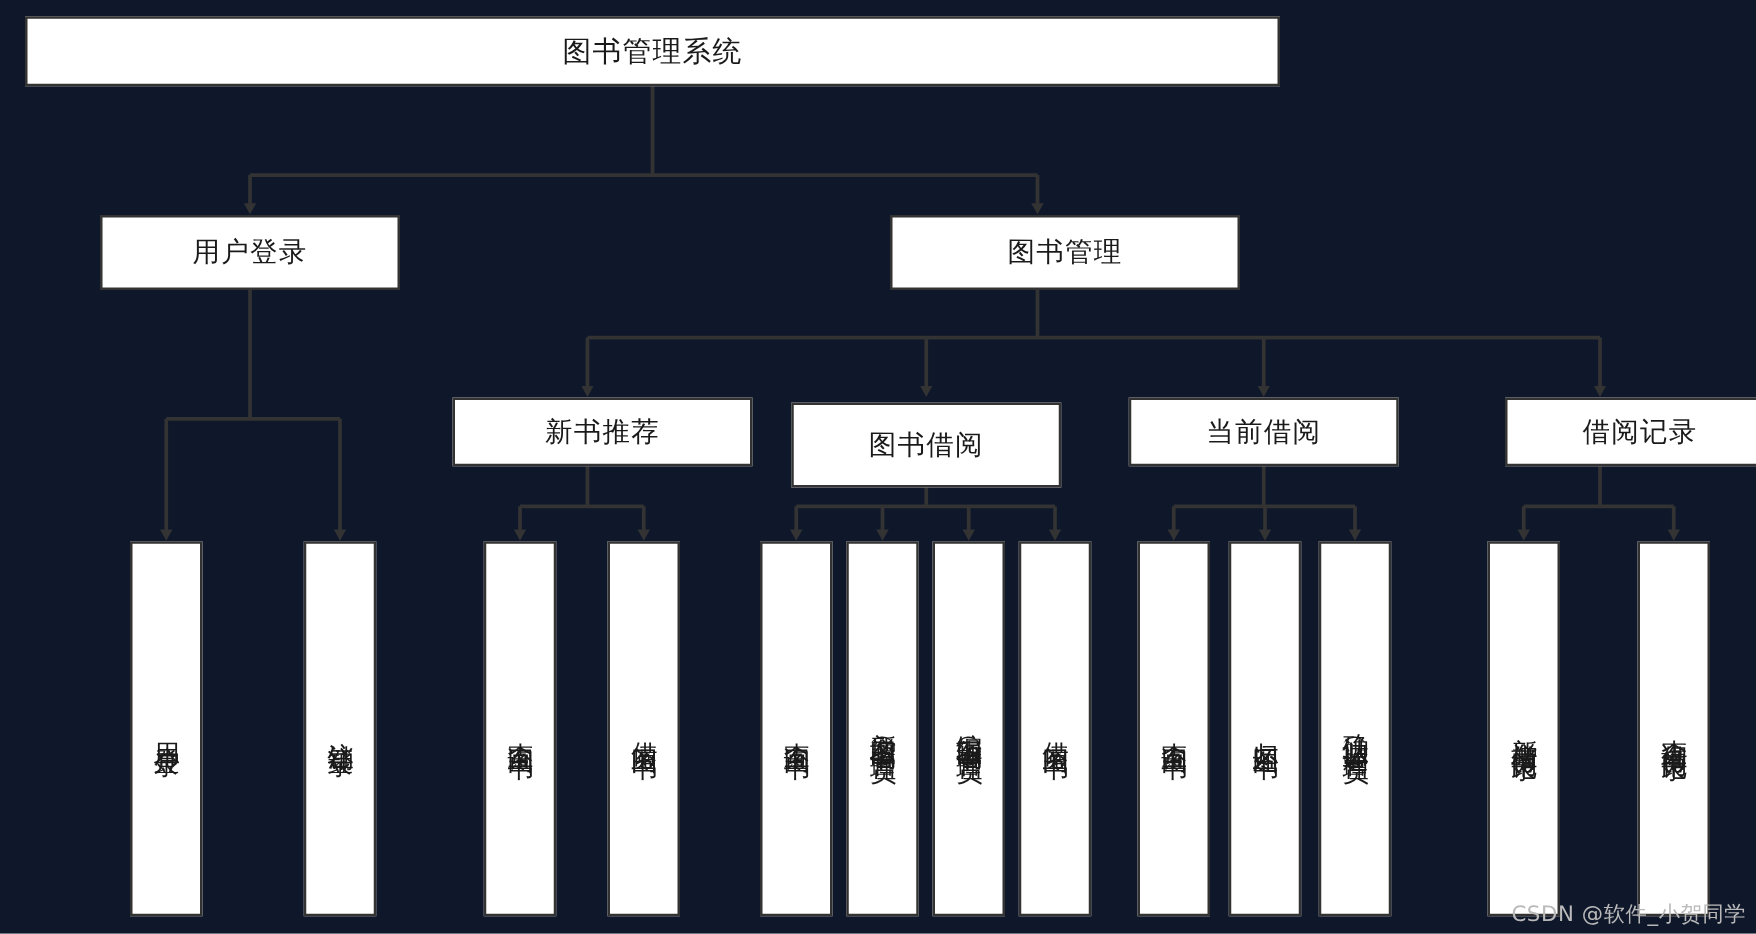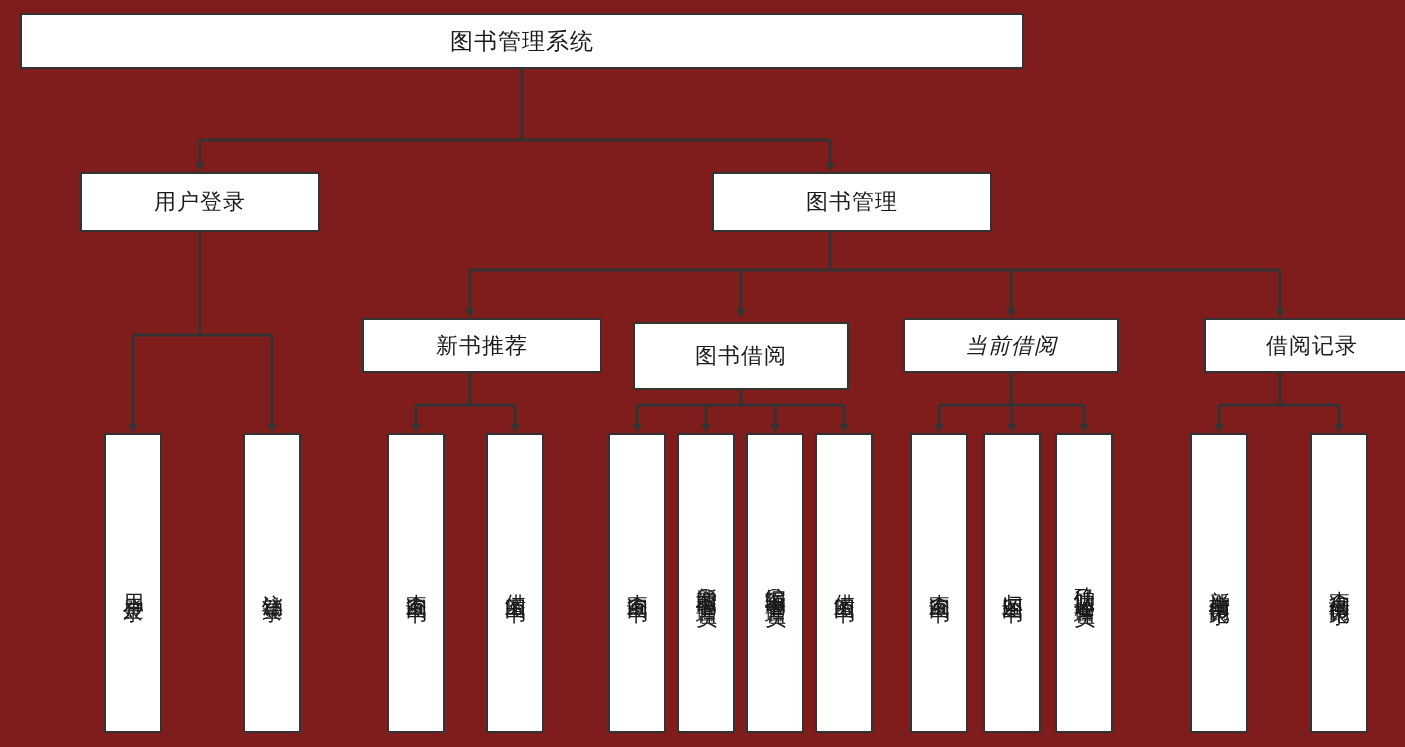--- a/index.html
+++ b/index.html
@@ -7,21 +7,21 @@
     padding: 0;
     background: #ffffff;
   }
   body {
     font-family: "DejaVu Sans", "Liberation Sans", sans-serif;
   }
   #canvas {
     position: relative;
     width: 1405px;
     height: 747px;
-    background: #7f1d1d;
+    background: #0f172a;
     overflow: hidden;
   }
   #wires {
     position: absolute;
     left: 0;
     top: 0;
     width: 1405px;
     height: 747px;
     pointer-events: none;
   }
@@ -121,21 +121,21 @@
   <div class="node horiz" style="left: 712px; top: 172px; width: 280px; height: 60px;">
     <span>图书管理</span>
   </div>
 
   <div class="node horiz" style="left: 362px; top: 318px; width: 240px; height: 55px;">
     <span>新书推荐</span>
   </div>
   <div class="node horiz" style="left: 633px; top: 322px; width: 216px; height: 68px;">
     <span>图书借阅</span>
   </div>
-  <div class="node horiz" style="left: 903px; top: 318px; width: 216px; height: 55px; font-style: italic;">
+  <div class="node horiz" style="left: 903px; top: 318px; width: 216px; height: 55px;">
     <span>当前借阅</span>
   </div>
   <div class="node horiz" style="left: 1204px; top: 318px; width: 216px; height: 55px;">
     <span>借阅记录</span>
   </div>
 
   <div class="node leaf" style="left: 104px; top: 433px; width: 58px; height: 300px;">
     <span class="vtext">用户登录</span>
   </div>
   <div class="node leaf" style="left: 243px; top: 433px; width: 58px; height: 300px;">
@@ -168,14 +168,15 @@
   <div class="node leaf" style="left: 1055px; top: 433px; width: 58px; height: 300px;">
     <span class="vtext">确认归还（管理员）</span>
   </div>
   <div class="node leaf" style="left: 1190px; top: 433px; width: 58px; height: 300px;">
     <span class="vtext">新增借阅记录</span>
   </div>
   <div class="node leaf" style="left: 1310px; top: 433px; width: 58px; height: 300px;">
     <span class="vtext">查询借阅记录</span>
   </div>
 
+  <div class="watermark">CSDN @软件_小贺同学</div>
 
 </div>
 
 </body></html>

